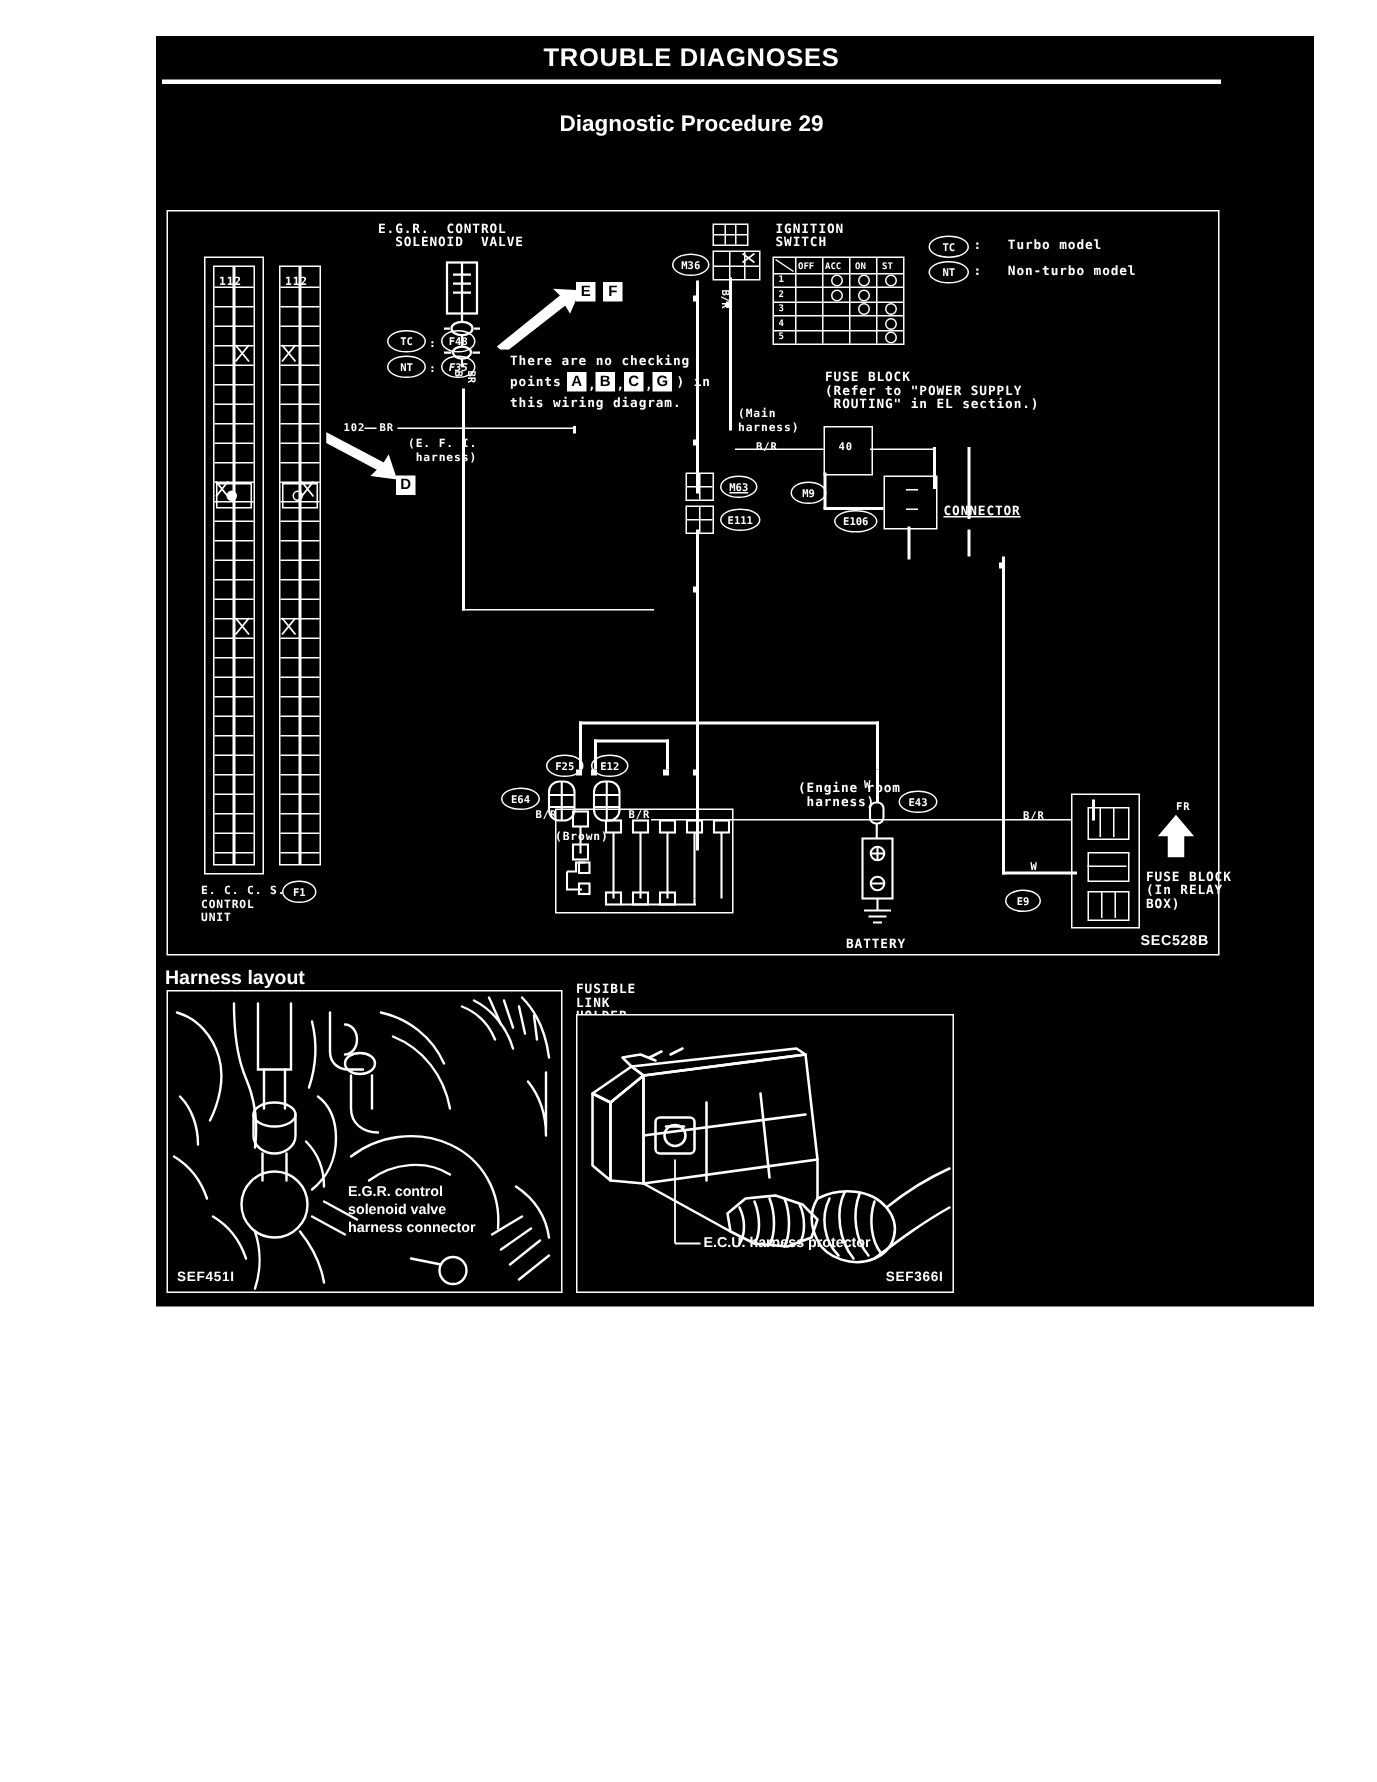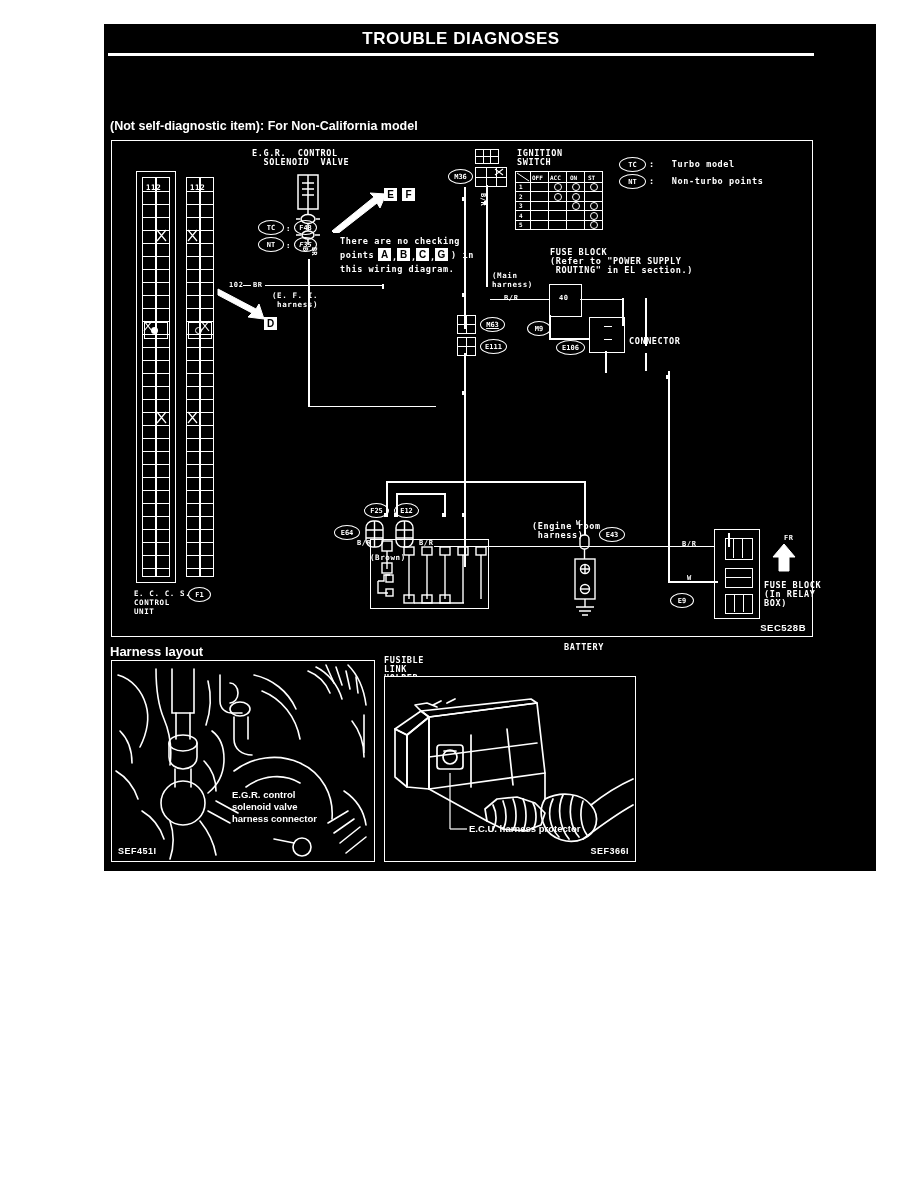--- a/index.html
+++ b/index.html
@@ -68,22 +68,22 @@
 </style>
 </head>
 <body>
 
 <div class="page">
  <div class="sheet">
 
   <div class="hdr-title">TROUBLE DIAGNOSES</div>
   <div class="hdr-rule"></div>
 
-
-  <div class="subline2">(Not self-diagnostic item):   For Non-California model</div>
+  <div class="proc-title">Diagnostic Procedure 29</div>
+
 
   <div class="diag">
 
     <div class="box-o" style="left:24px;top:30px;width:38px;height:410px;"></div>
 
     <div class="ladder" style="left:30px;top:36px;width:26px;height:398px;">
       <u style="left:calc(50% - .6px);"></u>
       <i style="top:13px;"></i>
           <i style="top:26px;"></i>
           <i style="top:39px;"></i>
@@ -289,21 +289,21 @@
       <div class="dot" style="left:56px;top:20.5px;"></div>
       <div class="dot" style="left:56px;top:30px;"></div>
       <div class="dot" style="left:74px;top:30px;"></div>
       <div class="dot" style="left:74px;top:39.5px;"></div>
       <div class="dot" style="left:74px;top:49px;"></div>
     </div>
 
     <div class="pill" style="left:507px;top:16px;width:25px;height:13px;">TC</div>
     <div class="lbl b s9" style="left:537px;top:19px;">:   Turbo model</div>
     <div class="pill" style="left:507px;top:33px;width:25px;height:13px;">NT</div>
-    <div class="lbl b s9" style="left:537px;top:36px;">:   Non-turbo points</div>
+    <div class="lbl b s9" style="left:537px;top:36px;">:   Non-turbo model</div>
 
     <div class="wire wv" style="left:352px;top:46px;width:1.5px;height:142px;"></div>
     <div class="node" style="left:350px;top:56px;"></div>
     <div class="node" style="left:350px;top:152px;"></div>
     <div class="wire wv" style="left:374px;top:44px;width:1.5px;height:102px;"></div>
     <div class="lbl s7 b" style="left:366px;top:52px;writing-mode:vertical-rl;letter-spacing:0;">B/R</div>
     <div class="node" style="left:372px;top:60px;"></div>
 
     <div class="lbl b" style="left:380px;top:130px;"><span>(Main</span>
 <span>harness)</span></div>
@@ -334,21 +334,21 @@
     <div class="wire wv" style="left:510px;top:157px;width:1.5px;height:28px;"></div>
     <div class="pill" style="left:415px;top:180px;width:22px;height:13px;">M9</div>
     <div class="wire wv" style="left:437px;top:174px;width:1.5px;height:24px;"></div>
     <div class="wire wh" style="left:437px;top:197px;width:40px;"></div>
 
     <div class="box-o" style="left:477px;top:176px;width:34px;height:34px;">
       <div style="position:absolute;left:14px;top:8px;width:8px;height:1.3px;background:#fff;"></div>
       <div style="position:absolute;left:14px;top:21px;width:8px;height:1.3px;background:#fff;"></div>
     </div>
     <div class="pill" style="left:444px;top:199px;width:27px;height:13px;">E106</div>
-    <div class="lbl b s9" style="left:517px;top:196px;">CONNECTOR</div>
+    <div class="lbl b s9" style="left:517px;top:196px;text-decoration:underline;">CONNECTOR</div>
     <div class="wire wv" style="left:493px;top:210px;width:1.5px;height:22px;"></div>
     <div class="wire wv" style="left:533px;top:157px;width:1.5px;height:48px;"></div>
     <div class="wire wv" style="left:533px;top:212px;width:1.5px;height:18px;"></div>
 
     <div class="pill" style="left:252px;top:362px;width:23px;height:13px;">F25</div>
     <div class="pill" style="left:282px;top:362px;width:23px;height:13px;">E12</div>
 
     <svg style="position:absolute;left:250px;top:378px;width:60px;height:34px;">
       <g stroke="#fff" stroke-width="1.4" fill="none">
         <rect x="4" y="2" width="17" height="26" rx="7"></rect>
@@ -443,21 +443,21 @@
         <path d="M12.5 16 v10"></path>
         <rect x="3" y="26" width="20" height="40"></rect>
         <circle cx="13" cy="36" r="4.5"></circle>
             <path d="M9 36 h8 M13 32 v8"></path>
         <circle cx="13" cy="56" r="4.5"></circle>
             <path d="M9 56 h8"></path>
         <path d="M13 66 v8"></path>
         <path d="M4 74 h18 M7 78 h12 M10 82 h6"></path>
       </g>
     </svg>
-    <div class="lbl b s9" style="left:452px;top:485px;margin-top:17px;">BATTERY</div>
+    <div class="lbl b s9" style="left:452px;top:485px;">BATTERY</div>
 
     <div class="sec-code">SEC528B</div>
   </div>
 
   <div class="hl-title">Harness layout</div>
 
   <div class="photo" style="left:7px;top:636px;width:262px;height:200px;">
     <svg width="262" height="200" viewBox="0 0 262 200">
       <g stroke="#ffffff" stroke-width="1.6" fill="none" stroke-linecap="round">
         <path d="M6 14 C20 18 30 30 34 44 C38 58 34 74 28 86"></path>

